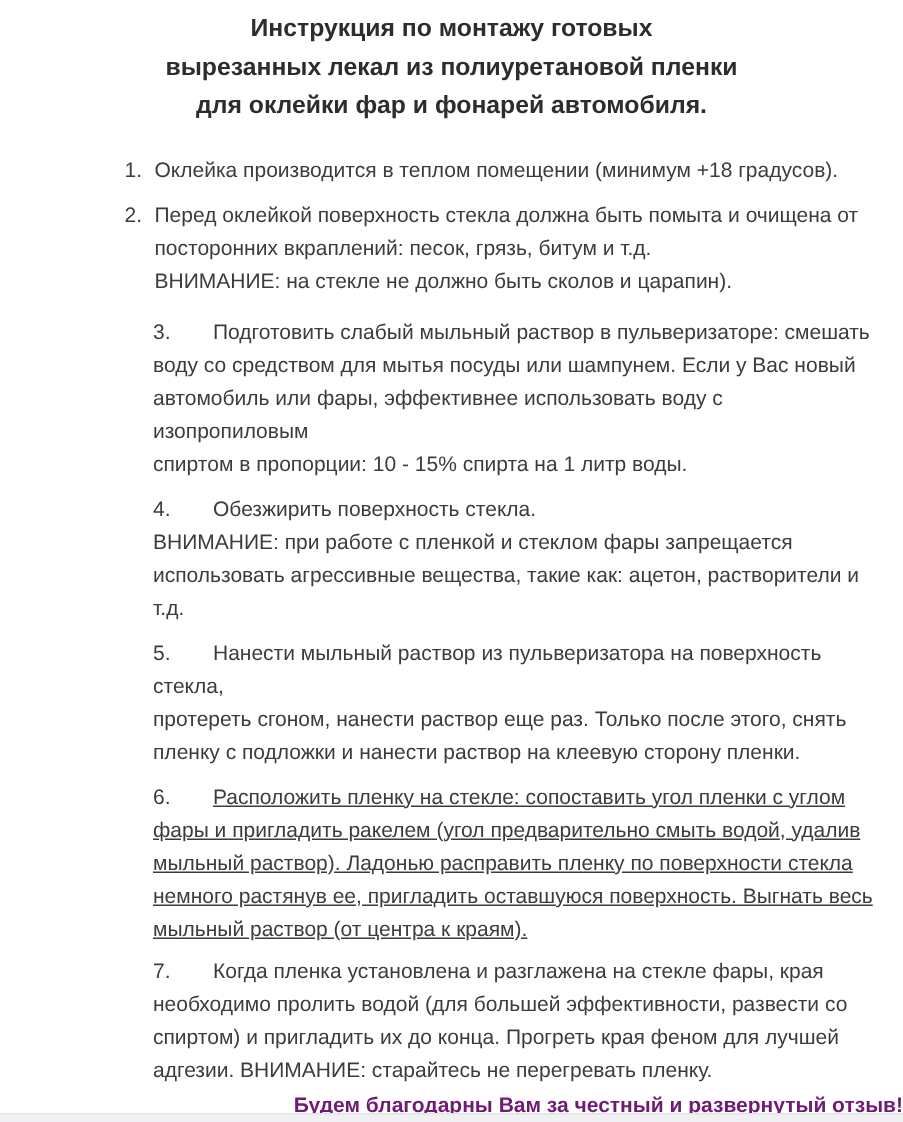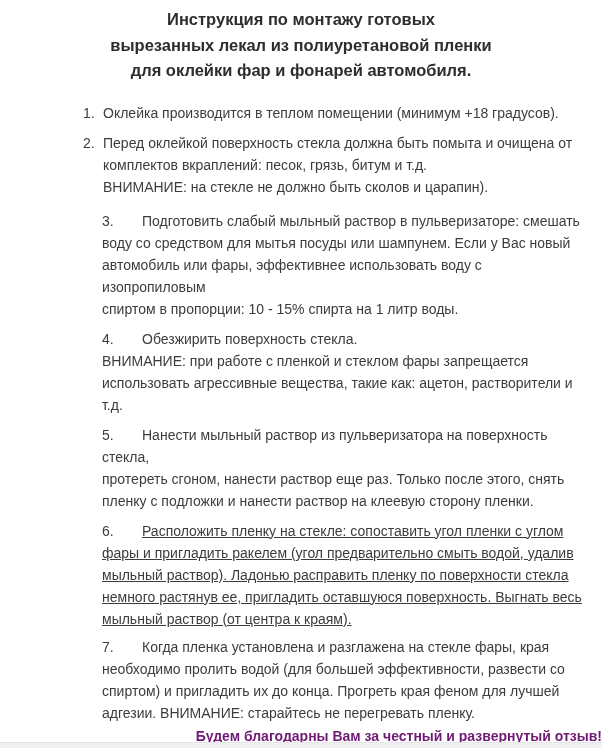--- a/index.html
+++ b/index.html
@@ -143,21 +143,21 @@
 для оклейки фар и фонарей автомобиля.</div>
 
   <div class="item-a mt-item1">
     <span class="num">1.</span>
     <div class="txt">Оклейка производится в теплом помещении (минимум +18 градусов).</div>
   </div>
 
   <div class="item-a mt-item2">
     <span class="num">2.</span>
     <div class="txt">Перед оклейкой поверхность стекла должна быть помыта и очищена от
-комплектов вкраплений: песок, грязь, битум и т.д.
+посторонних вкраплений: песок, грязь, битум и т.д.
 ВНИМАНИЕ: на стекле не должно быть сколов и царапин).</div>
   </div>
 
   <div class="item-b mt-item3">
     <span class="num">3.</span><span class="txt">Подготовить слабый мыльный раствор в пульверизаторе: смешать
 воду со средством для мытья посуды или шампунем. Если у Вас новый
 автомобиль или фары, эффективнее использовать воду с изопропиловым
 спиртом в пропорции: 10 - 15% спирта на 1 литр воды.</span>
   </div>
 

